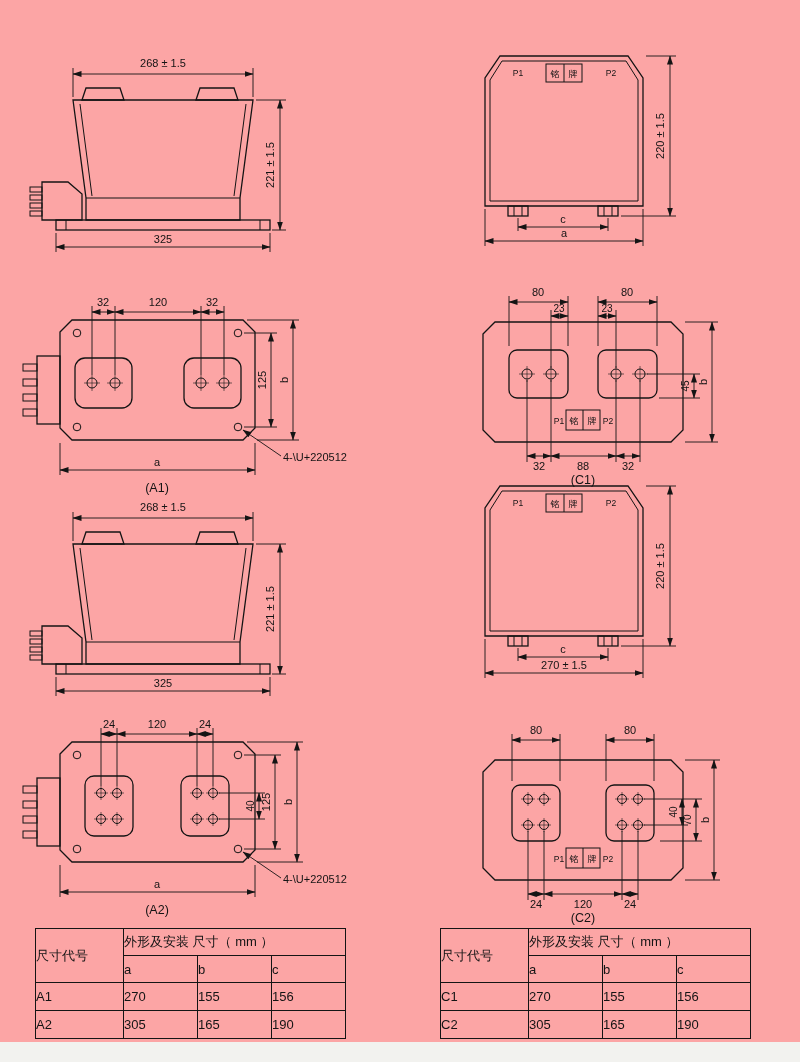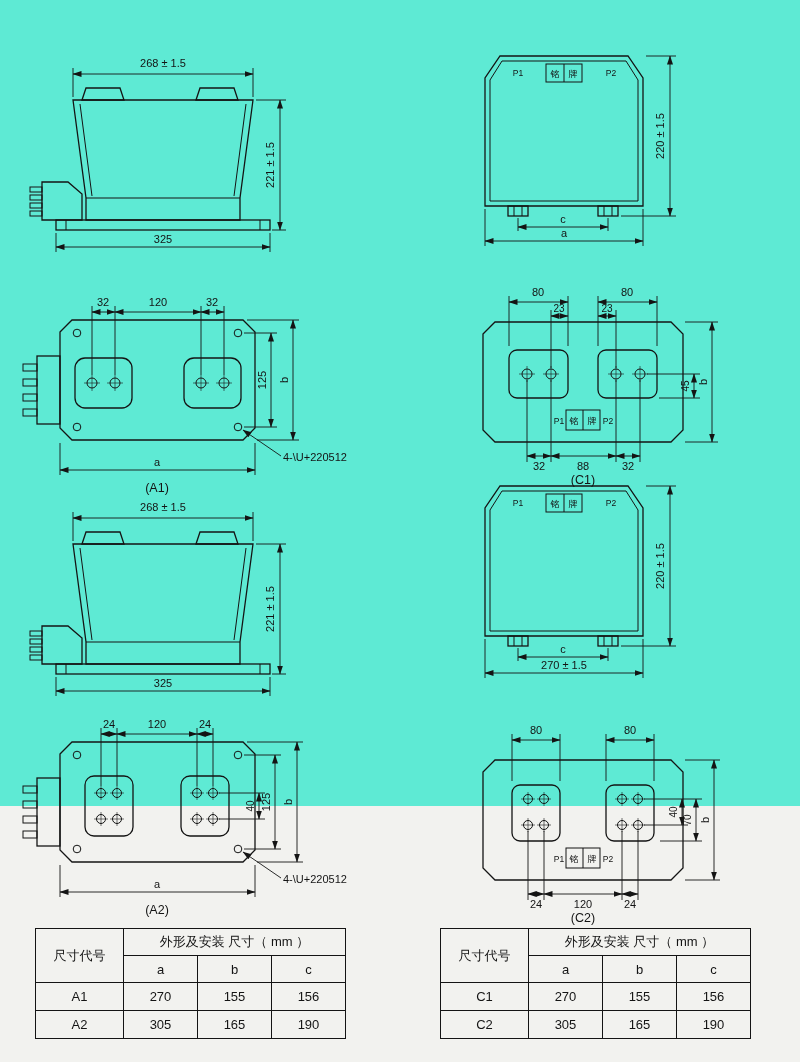--- a/index.html
+++ b/index.html
@@ -1,30 +1,30 @@
 <!DOCTYPE html>
 <html><head>
 <meta charset="utf-8">
 <style>
   html,body{margin:0;padding:0;}
   body{width:800px;height:1062px;background:#f2f2ef;font-family:"Liberation Sans",sans-serif;position:relative;overflow:hidden;}
-  .sheet{position:absolute;left:0;top:0;width:800px;height:806px;background:#5eead4;}
+  .sheet{position:absolute;left:0;top:0;width:800px;height:1042px;background:#fca5a5;}
   svg.panel{position:absolute;overflow:visible;}
   svg text{font-family:"Liberation Sans",sans-serif;fill:#141414;}
   .dim{font-size:11px;}
   .dimS{font-size:10px;}
   .lbl{font-size:12.5px;}
   .cjk{font-size:9px;}
   .pn{font-size:8.5px;}
   .ol{fill:none;stroke:#141414;stroke-width:1.3;}
   .ol2{fill:none;stroke:#141414;stroke-width:1;}
   .dl{fill:none;stroke:#141414;stroke-width:0.9;}
   .thin{fill:none;stroke:#141414;stroke-width:0.6;}
   table.spec{position:absolute;border-collapse:collapse;}
-  table.spec th,table.spec td{border:1px solid #141414;font-weight:normal;font-size:13px;text-align:center;padding:0;color:#141414;}
+  table.spec th,table.spec td{border:1px solid #141414;font-weight:normal;font-size:13px;text-align:left;padding:0;color:#141414;}
 </style>
 </head>
 <body>
 
 <div class="sheet">
 
 <svg class="panel" style="left:18px;top:48px;" width="280" height="212" viewBox="0 0 280 212">
   <defs>
         <marker id="ar1" markerUnits="userSpaceOnUse" markerWidth="9" markerHeight="6" viewBox="0 0 9 6" refX="8.5" refY="3" orient="auto-start-reverse">
           <path d="M0,0L9,3L0,6Z" fill="#141414"></path>

